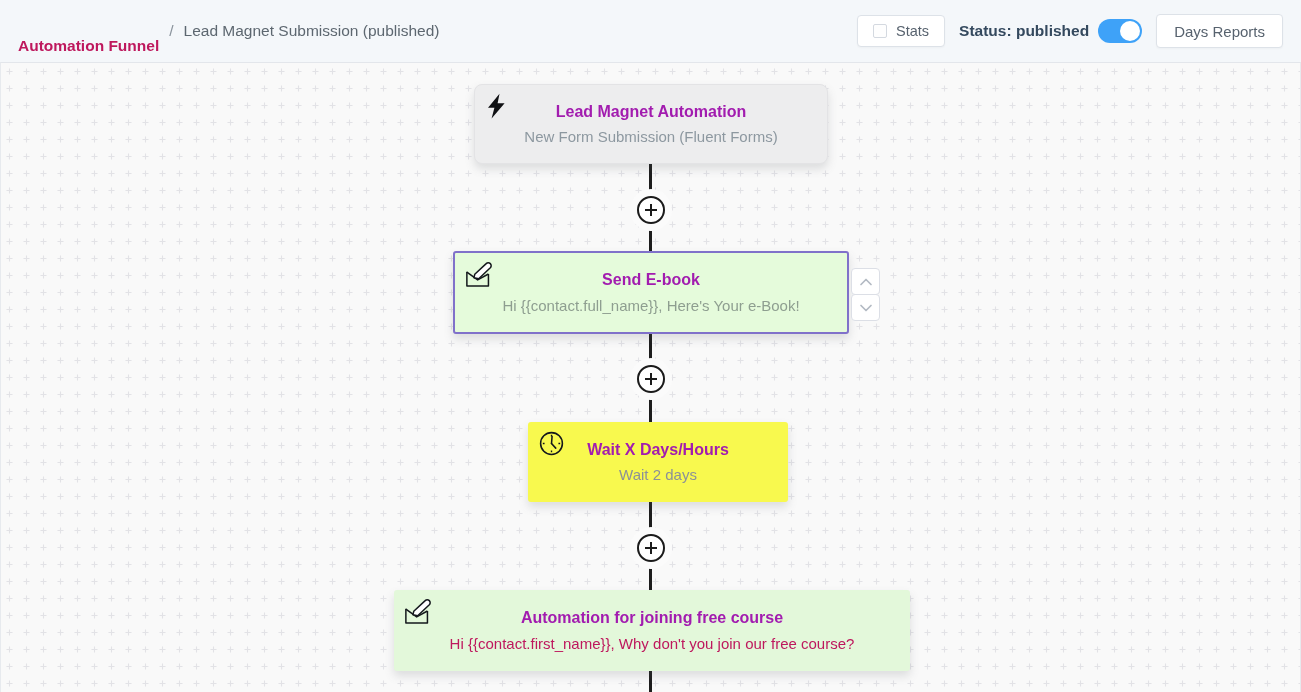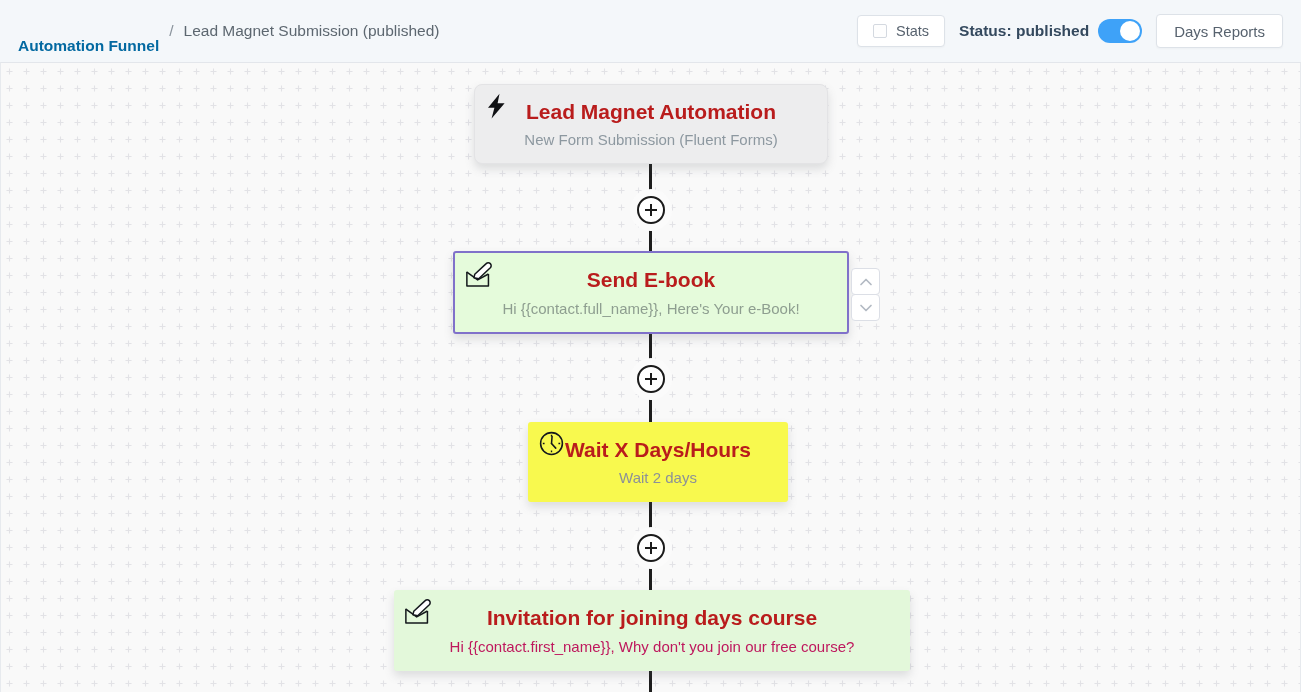--- a/index.html
+++ b/index.html
@@ -5,21 +5,21 @@
   * { margin:0; padding:0; box-sizing:border-box; }
   html,body { width:1301px; height:692px; overflow:hidden; }
   body { font-family:"Liberation Sans","DejaVu Sans",sans-serif; background:#f4f7fa; }
 
   
   .header {
     height:62px; display:flex; align-items:center; padding:0 18px;
     background:#f4f7fa;
   }
   .breadcrumb { display:flex; align-items:center; font-size:15.5px; white-space:nowrap; }
-  .crumb-root { font-weight:700; color:#0369a1;margin-top:29px; }
+  .crumb-root { font-weight:700; color:#be185d;margin-top:29px; }
   .crumb-sep { color:#8a939c; margin:0 10px; }
   .crumb-current { color:#5d6770; }
 
   .header-right { margin-left:auto; display:flex; align-items:center; }
   .btn {
     background:#fff; border:1px solid #dde2e8; border-radius:4px;
     color:#57626e; font-size:14.5px; cursor:pointer;
     display:inline-flex; align-items:center; justify-content:center;
     box-shadow:0 1px 2px rgba(0,0,0,.03);
     font-family:inherit;
@@ -52,21 +52,21 @@
   .flow-line {
     position:absolute; left:648px; top:101px; width:3px; height:529px;
     background:#1d1d1d; z-index:1;
   }
 
   .node {
     position:absolute; z-index:2; border-radius:3px;
     display:flex; flex-direction:column; justify-content:center; align-items:center;
     box-shadow:0 5px 10px rgba(90,95,100,.18); text-align:center; cursor:pointer;
   }
-  .node-title { font-size:21px; font-weight:600; color:#b91c1c; line-height:1.2; }
+  .node-title { font-size:16px; font-weight:600; color:#a21caf; line-height:1.2; }
   .node-sub { font-size:15px; margin-top:7px; line-height:1.2; }
   .node-icon { position:absolute; top:8px; left:10px; }
 
   .node-trigger { left:473px; top:21px; width:354px; height:80px;
     background:#ededee; border:1px solid #e3e3e5; border-radius:8px; }
   .node-trigger .node-sub { color:#8d98a0; }
 
   .node-send { left:452px; top:188px; width:396px; height:83px;
     background:#e5fbdb; border:2px solid #8071ca; }
   .node-send .node-sub { color:#8e9e90; }
@@ -194,17 +194,17 @@
   <button class="plus-circle plus-3"></button>
 
   <div class="node node-invite">
     <span class="node-icon">
       <svg width="30" height="27" viewBox="0 0 32 28">
         <path d="M2 11 V26.2 H25 V13.5" fill="none" stroke="#14181c" stroke-width="1.6" stroke-linejoin="round"></path>
         <path d="M2 11.5 L13.5 19.8 L25 13.5" fill="none" stroke="#14181c" stroke-width="1.6" stroke-linejoin="round"></path>
         <path d="M9.5 17.5 L10.4 13.8 L22.6 2.4 a3.1 3.1 0 0 1 4.4 4.4 L14.6 18.6 Z" fill="#ffffff" stroke="#14181c" stroke-width="1.6" stroke-linejoin="round"></path>
       </svg>
     </span>
-    <div class="node-title">Invitation for joining days course</div>
+    <div class="node-title">Automation for joining free course</div>
     <div class="node-sub">Hi {{contact.first_name}}, Why don't you join our free course?</div>
   </div>
 
 </div>
 
 </body></html>

